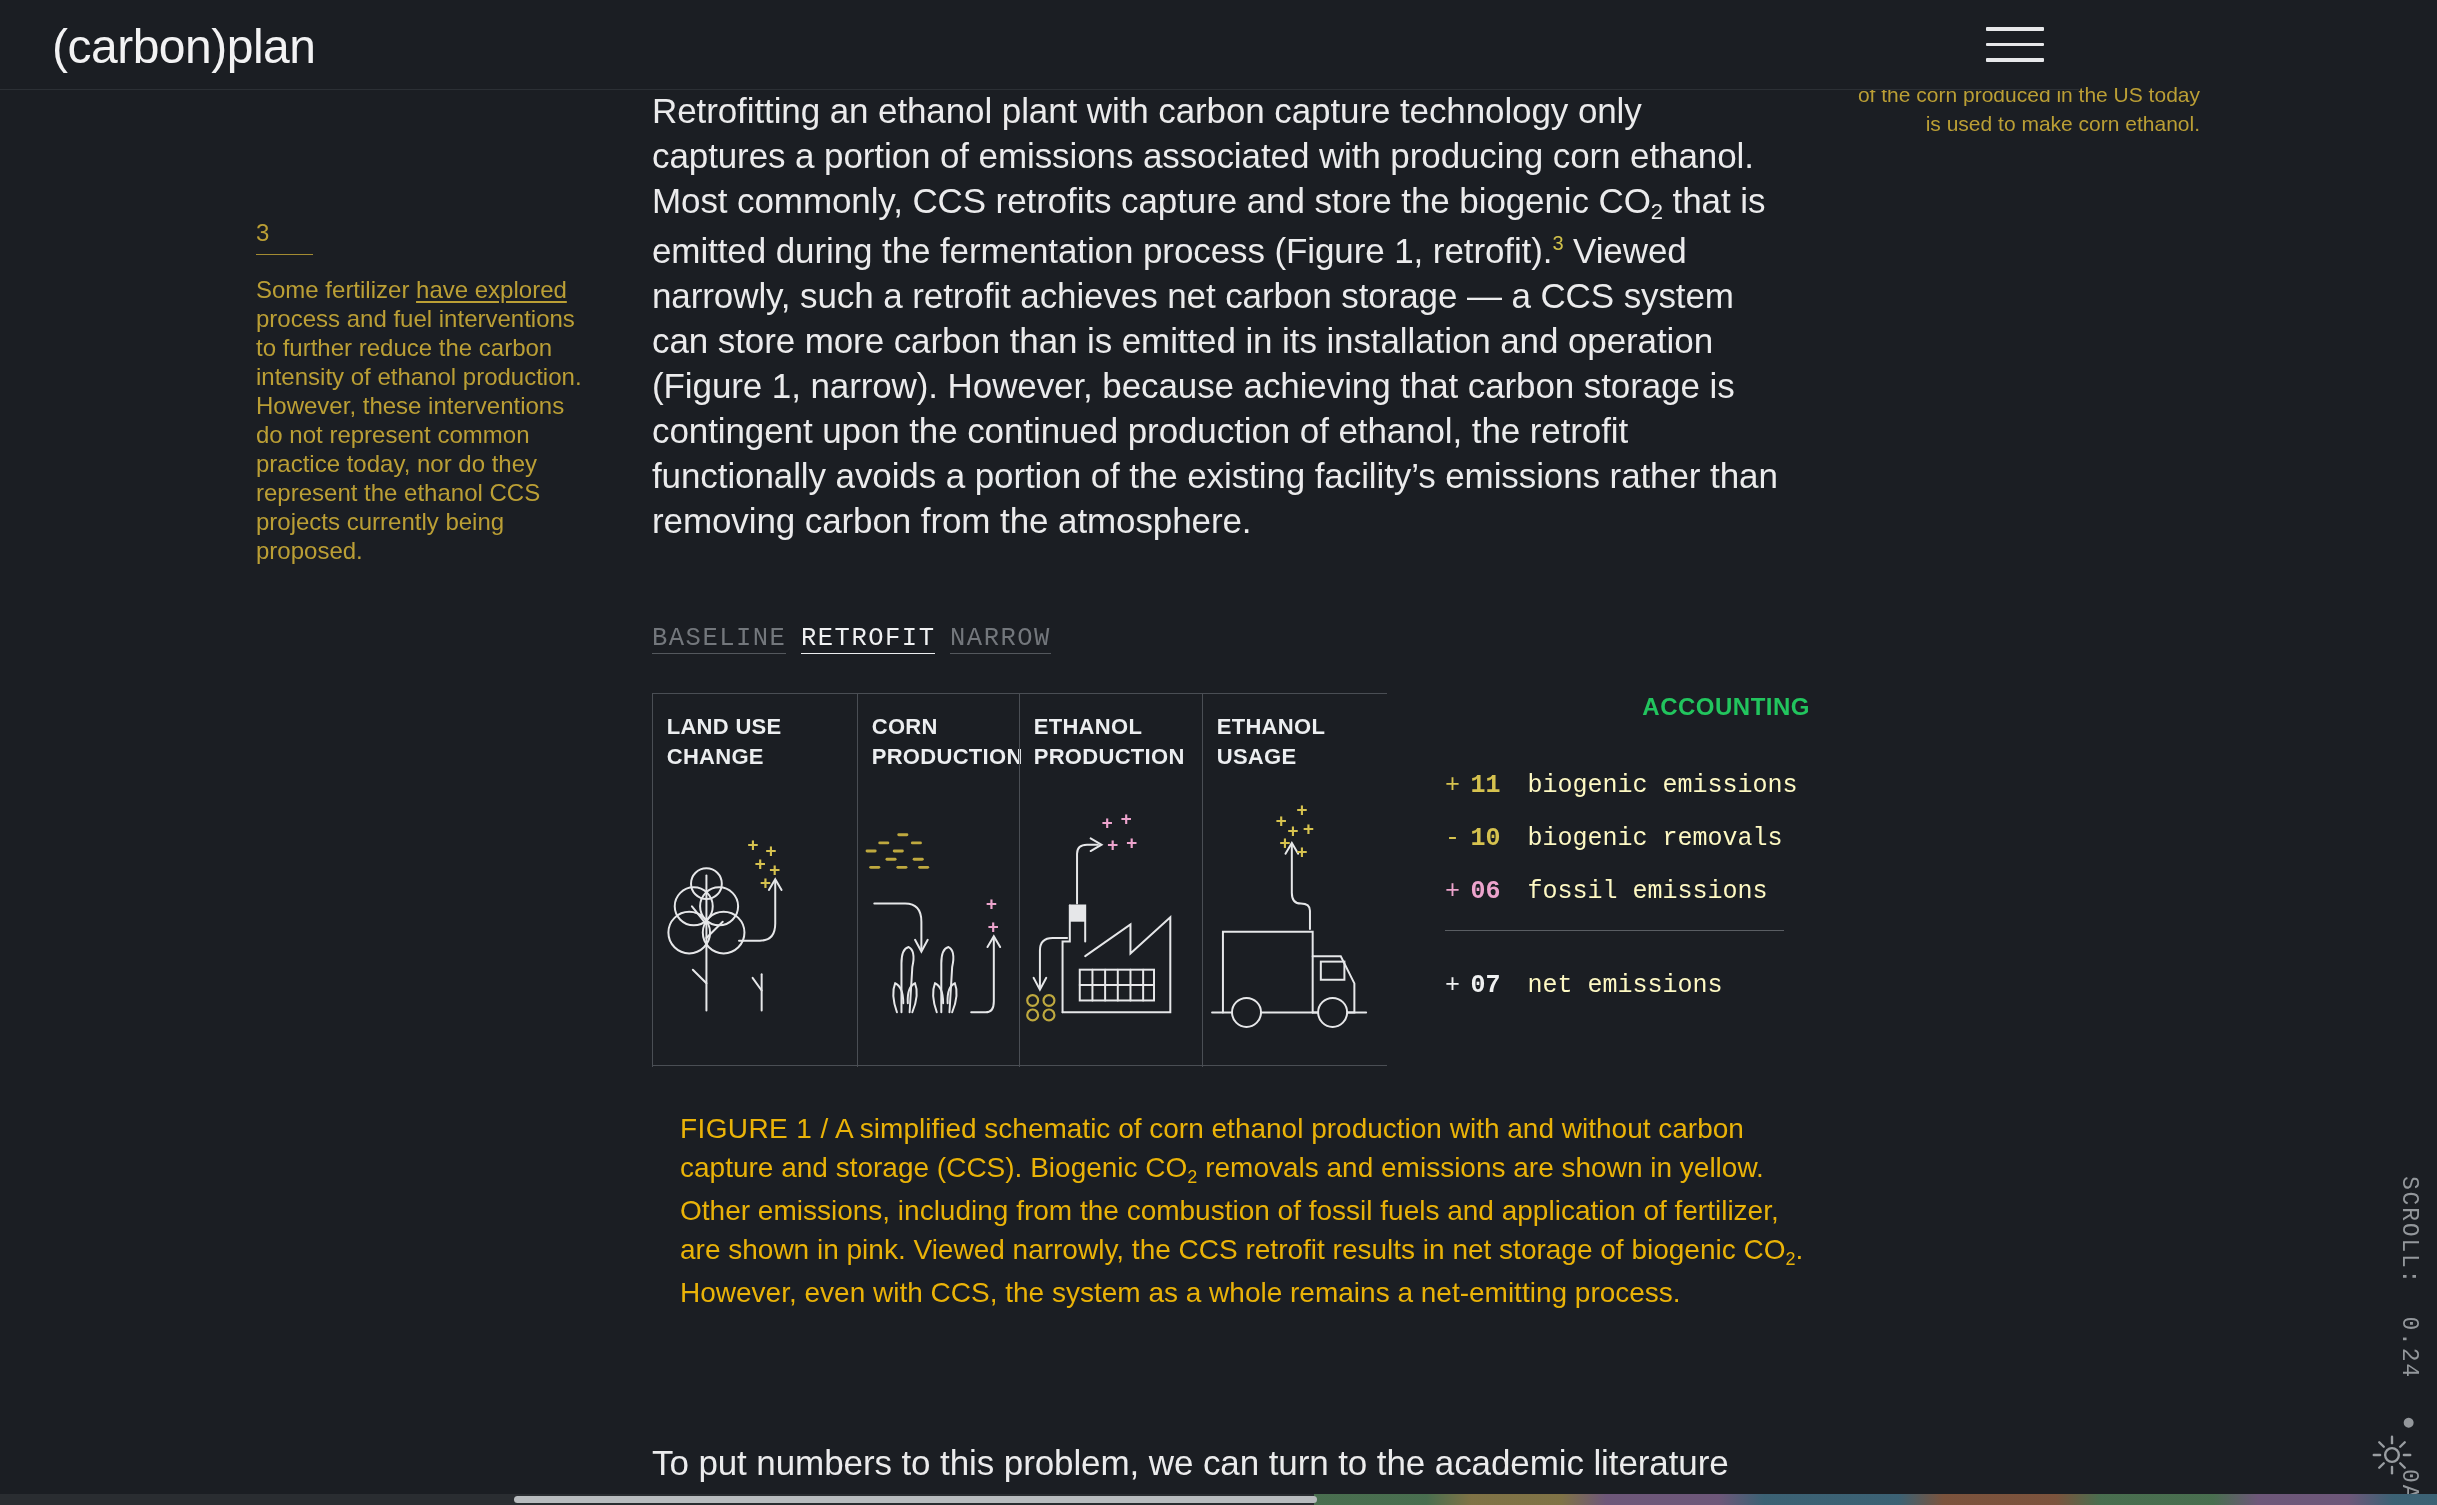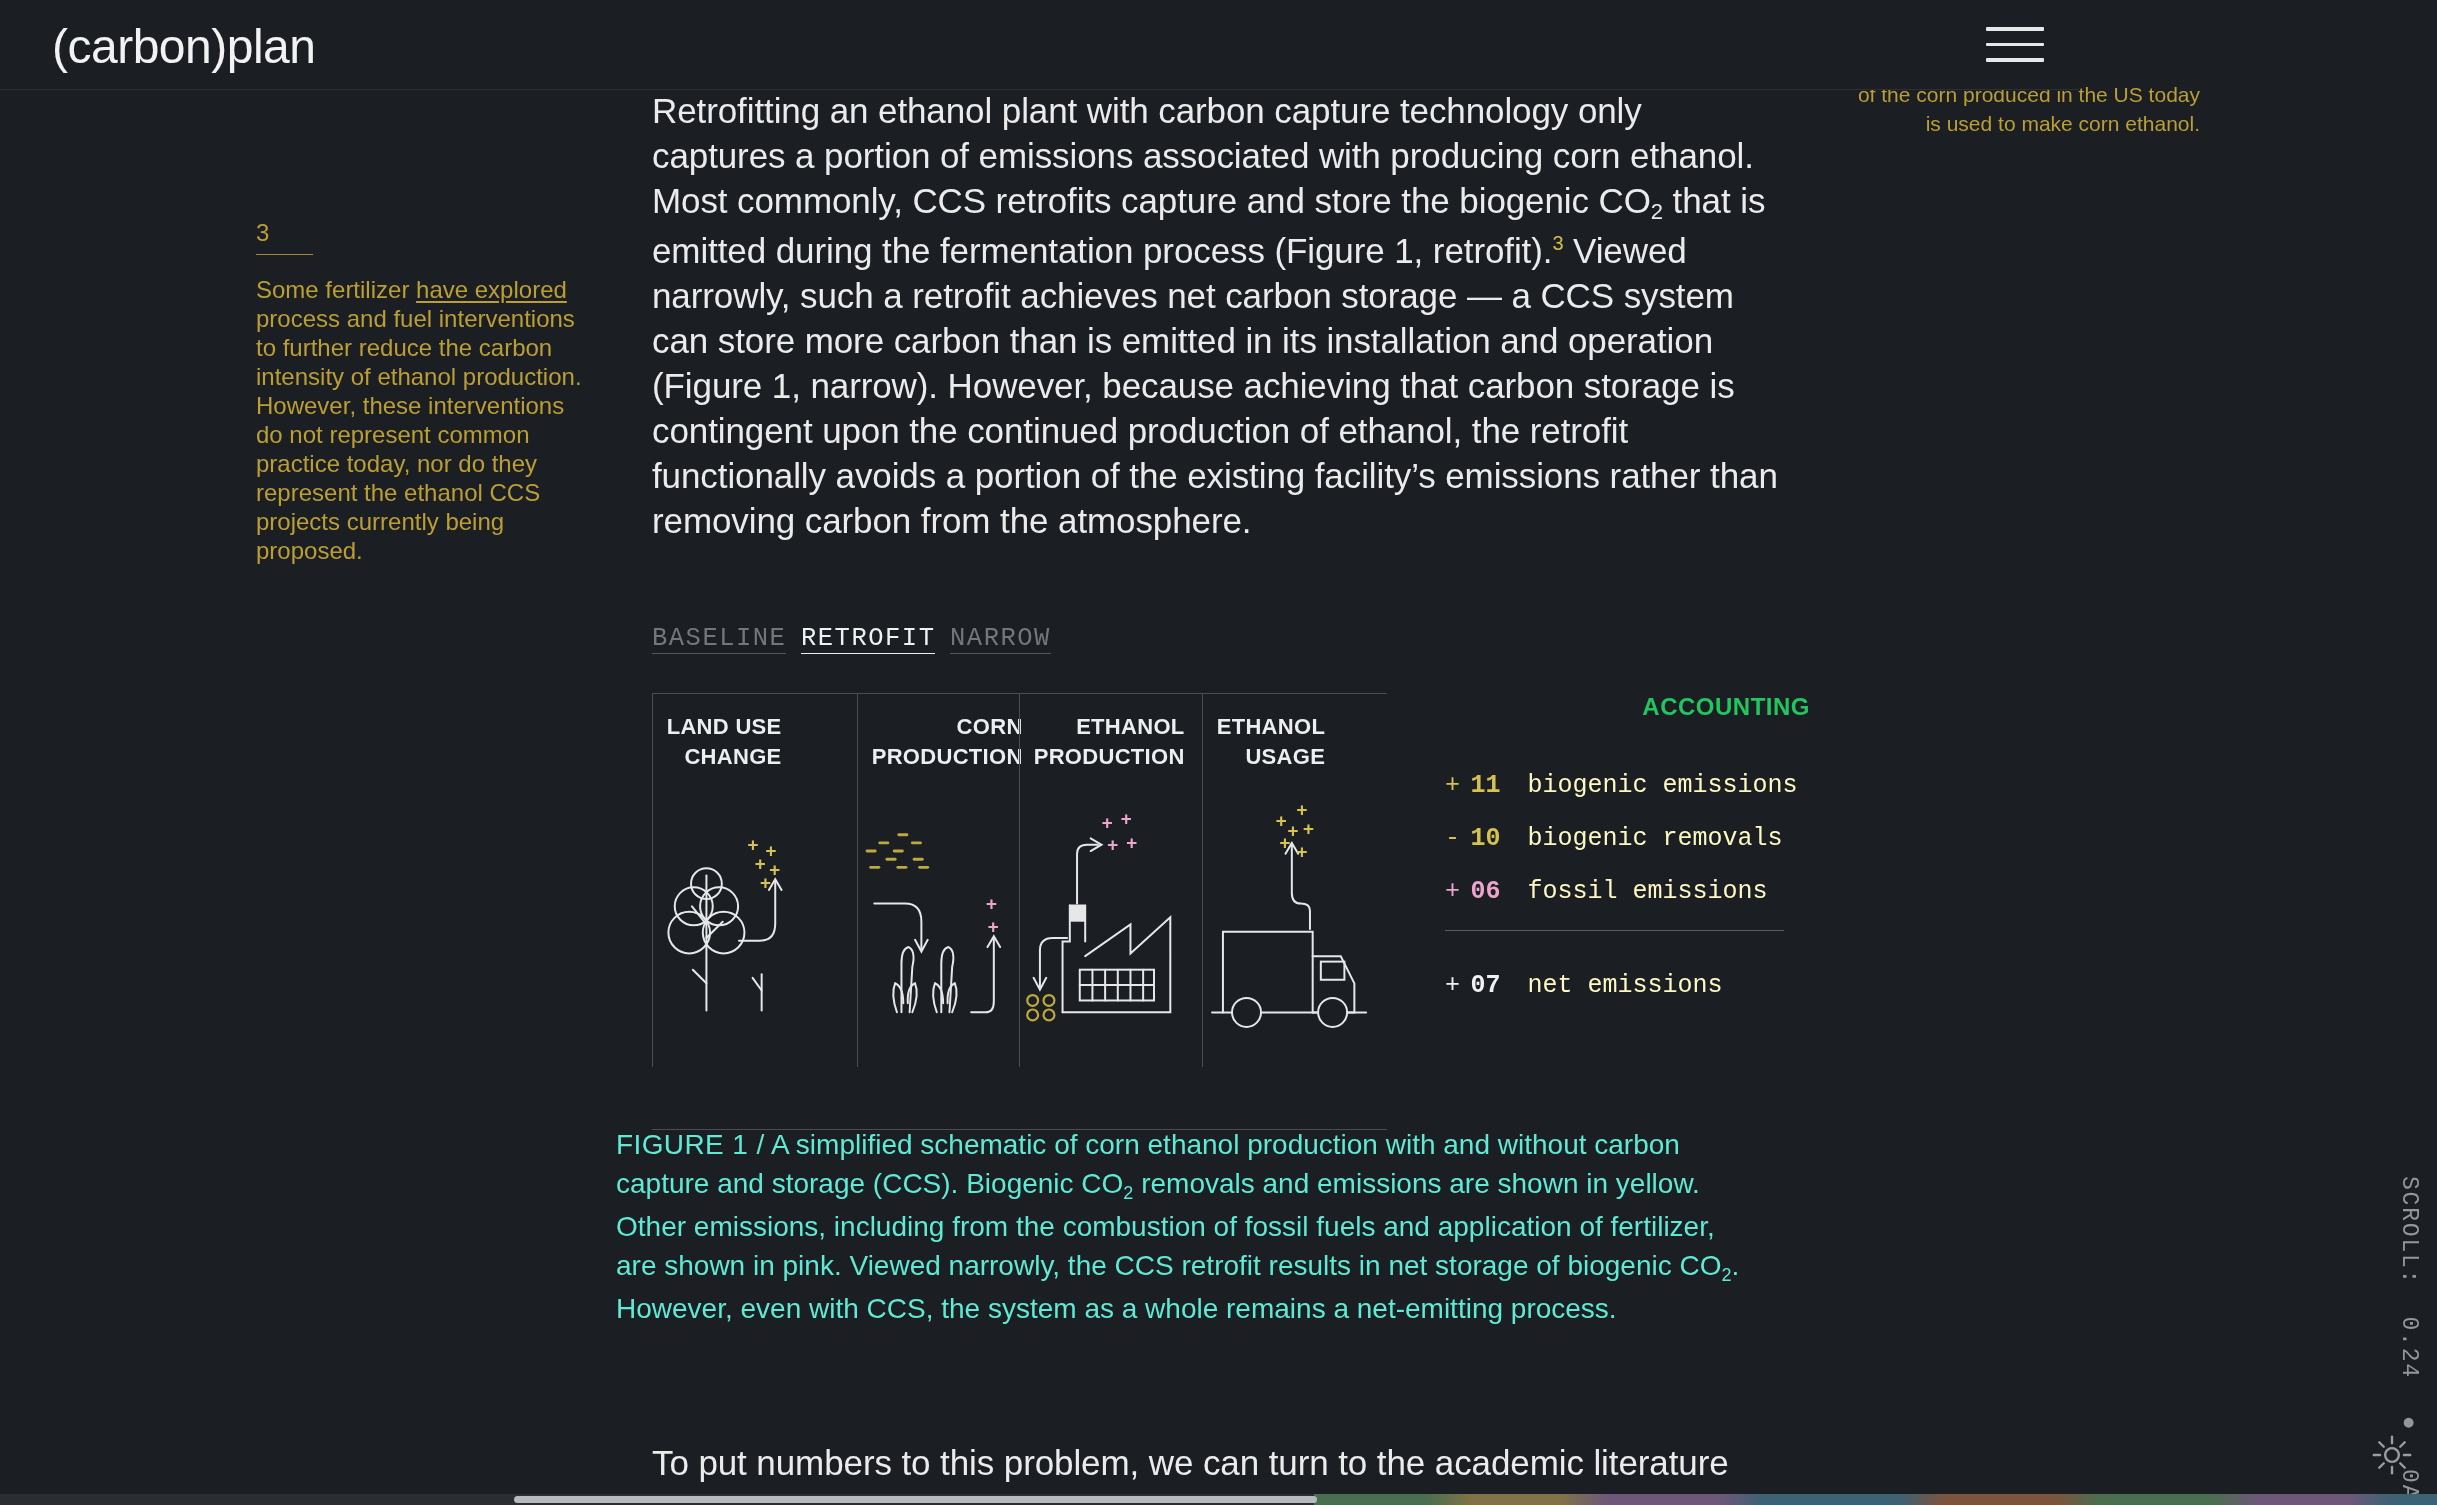--- a/index.html
+++ b/index.html
@@ -98,24 +98,23 @@
     letter-spacing:1.5px;
     cursor:pointer;
     border-bottom:1.8px solid #54585d;
     color:#73777c;
   }
   .tab.active{color:#f0f1f2;border-bottom:1.8px solid #eceef0;}
 
   
   .figure-box{
     position:absolute;left:652px;top:693px;
-    width:735px;height:437px;
+    width:735px;height:373px;
     border-top:0.9px solid var(--line-soft);
     border-bottom:0.9px solid var(--line-soft);
-    text-align:right;
   }
   .col{
     position:absolute;top:0;height:373px;
     border-left:0.9px solid var(--line-soft);
   }
   .col .col-title{
     position:absolute;left:13.7px;top:18px;
     color:#eceef0;
     font-size:22px;line-height:30px;
     font-weight:700;
@@ -149,23 +148,23 @@
   .acct-lbl{color:#fef9c3;}
   .acct-row.yellow .acct-sign,.acct-row.yellow .acct-val{color:#d6c24f;}
   .acct-row.pink .acct-sign,.acct-row.pink .acct-val{color:#eda4cd;}
   .acct-row.net .acct-sign,.acct-row.net .acct-val{color:#f0f1f2;}
   .acct-rule{
     width:339px;height:0.9px;background:#5a5e63;margin:9px 0 40px 0;
   }
 
   
   .caption{
-    position:absolute;left:616px;top:1109px;width:1140px;
-    color:#5eead4;
-    font-size:28px;line-height:39px;margin-top:16px;
+    position:absolute;left:680px;top:1109px;width:1140px;
+    color:#eab308;
+    font-size:28px;line-height:39px;
   }
   .caption .fignum{letter-spacing:0.4px;}
   .caption sub{font-size:18px;vertical-align:baseline;position:relative;top:5.5px;}
 
   
   .tail{
     position:absolute;left:652px;top:1440px;width:1140px;
     color:var(--text);
     font-size:35px;line-height:45px;
   }

